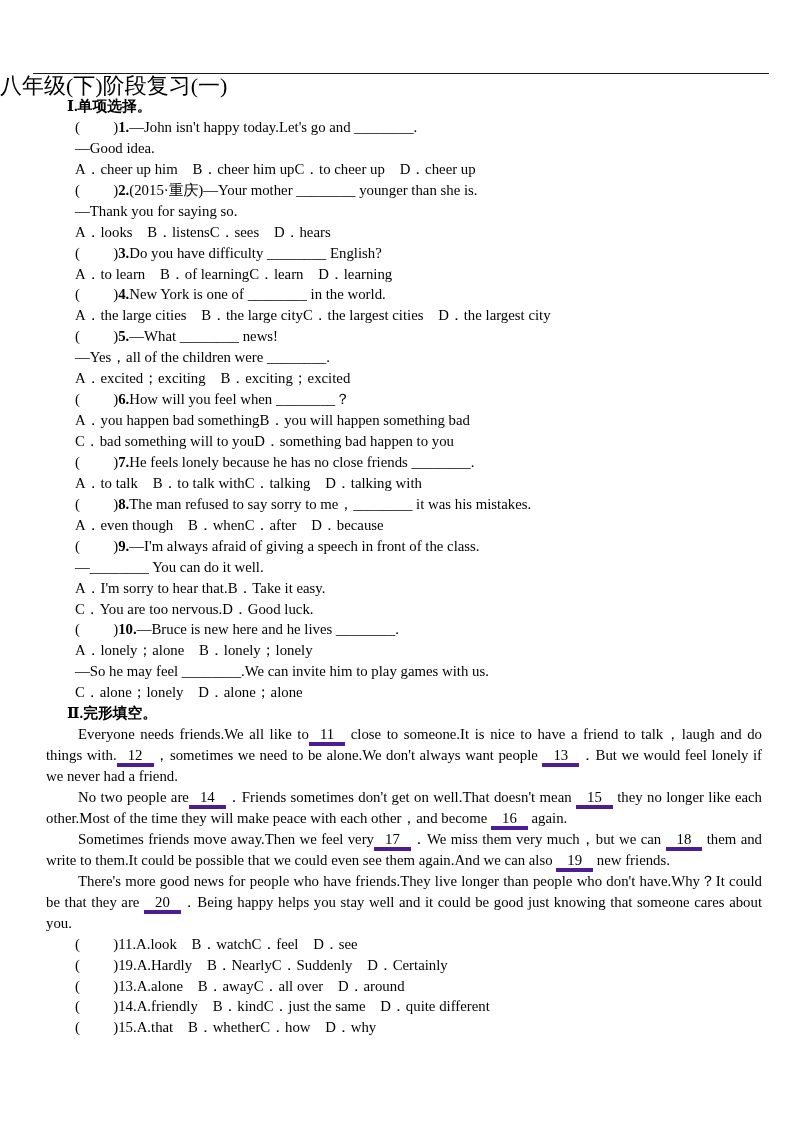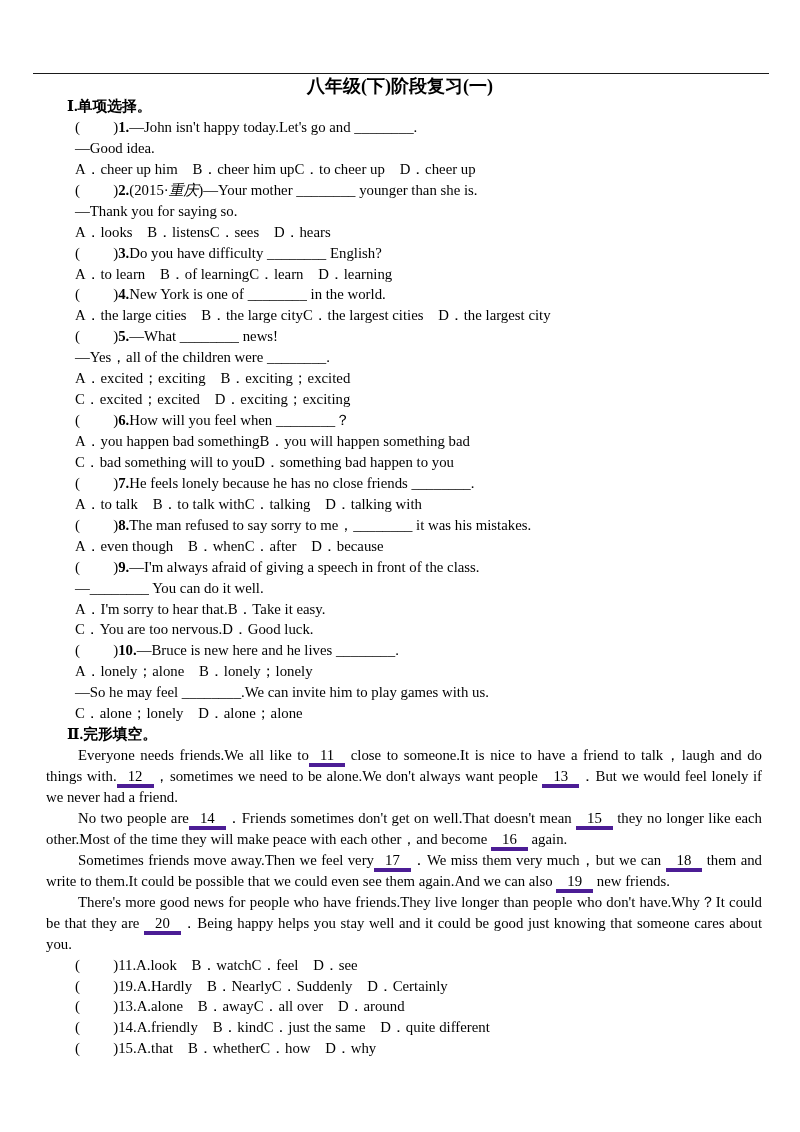--- a/index.html
+++ b/index.html
@@ -3,30 +3,30 @@
 <meta charset="utf-8">
 <style>
   html,body{margin:0;padding:0;}
   body{
     width:800px;height:1132px;background:#ffffff;color:#000;
     font-family:"Liberation Serif","DejaVu Serif",serif;
     font-size:14.8px;position:relative;overflow:hidden;
   }
   .rule{position:absolute;left:33px;right:31px;top:73px;border-top:1.8px solid #1a1a1a;}
   .title{
-    position:absolute;top:75px;left:0;width:100%;text-align:center;
-    font-weight:bold;font-size:18px;line-height:22px;
+    position:absolute;top:75px;left:0;width:100%;
+    font-weight:normal;font-size:22px;line-height:22px;
   }
   #content{position:absolute;left:40px;top:96px;width:722px;}
   .ln{line-height:20.95px;height:20.95px;white-space:pre-wrap;}
   .ln.h{margin-left:27px;}
   .ln.q{margin-left:35px;}
   .para{line-height:20.95px;text-align:justify;text-indent:32px;margin:0 0 0 6px;}
   .sg-b{font-weight:bold;text-align:right;}
-  .sg-i{font-style:italic;margin-top:13px;}
+  .sg-i{margin-top:13px;}
   .sg-c{border-bottom:4px solid #4c1d95;padding:0 11px;}
 </style>
 </head>
 <body>
 
 <div class="rule"></div>
 <div class="title">八年级(下)阶段复习(一)</div>
 <div id="content">
     <div class="ln h"><span class="sg-b">Ⅰ.单项选择。</span></div>
     <div class="ln q"><span class="sg-t">(         )</span><span class="sg-b">1.</span><span class="sg-t">—John isn't happy today.Let's go and </span><span class="sg-u">________</span><span class="sg-t">.</span></div>
@@ -35,21 +35,20 @@
     <div class="ln q"><span class="sg-t">(         )</span><span class="sg-b">2.</span><span class="sg-t">(2015·</span><span class="sg-i">重庆</span><span class="sg-t">)—Your mother </span><span class="sg-u">________</span><span class="sg-t"> younger than she is.</span></div>
     <div class="ln q"><span class="sg-t">—Thank you for saying so.</span></div>
     <div class="ln q"><span class="sg-t">A．looks    B．listensC．sees    D．hears</span></div>
     <div class="ln q"><span class="sg-t">(         )</span><span class="sg-b">3.</span><span class="sg-t">Do you have difficulty </span><span class="sg-u">________</span><span class="sg-t"> English?</span></div>
     <div class="ln q"><span class="sg-t">A．to learn    B．of learningC．learn    D．learning</span></div>
     <div class="ln q"><span class="sg-t">(         )</span><span class="sg-b">4.</span><span class="sg-t">New York is one of </span><span class="sg-u">________</span><span class="sg-t"> in the world.</span></div>
     <div class="ln q"><span class="sg-t">A．the large cities    B．the large cityC．the largest cities    D．the largest city</span></div>
     <div class="ln q"><span class="sg-t">(         )</span><span class="sg-b">5.</span><span class="sg-t">—What </span><span class="sg-u">________</span><span class="sg-t"> news!</span></div>
     <div class="ln q"><span class="sg-t">—Yes，all of the children were </span><span class="sg-u">________</span><span class="sg-t">.</span></div>
     <div class="ln q"><span class="sg-t">A．excited；exciting    B．exciting；excited</span></div>
-    <div class="ln q"><span class="sg-t">C．excited；excited    D．exciting；exciting</span></div>
     <div class="ln q"><span class="sg-t">(         )</span><span class="sg-b">6.</span><span class="sg-t">How will you feel when </span><span class="sg-u">________</span><span class="sg-t">？</span></div>
     <div class="ln q"><span class="sg-t">A．you happen bad somethingB．you will happen something bad</span></div>
     <div class="ln q"><span class="sg-t">C．bad something will to youD．something bad happen to you</span></div>
     <div class="ln q"><span class="sg-t">(         )</span><span class="sg-b">7.</span><span class="sg-t">He feels lonely because he has no close friends </span><span class="sg-u">________</span><span class="sg-t">.</span></div>
     <div class="ln q"><span class="sg-t">A．to talk    B．to talk withC．talking    D．talking with</span></div>
     <div class="ln q"><span class="sg-t">(         )</span><span class="sg-b">8.</span><span class="sg-t">The man refused to say sorry to me，</span><span class="sg-u">________</span><span class="sg-t"> it was his mistakes.</span></div>
     <div class="ln q"><span class="sg-t">A．even though    B．whenC．after    D．because</span></div>
     <div class="ln q"><span class="sg-t">(         )</span><span class="sg-b">9.</span><span class="sg-t">—I'm always afraid of giving a speech in front of the class.</span></div>
     <div class="ln q"><span class="sg-t">—</span><span class="sg-u">________</span><span class="sg-t"> You can do it well.</span></div>
     <div class="ln q"><span class="sg-t">A．I'm sorry to hear that.B．Take it easy.</span></div>

